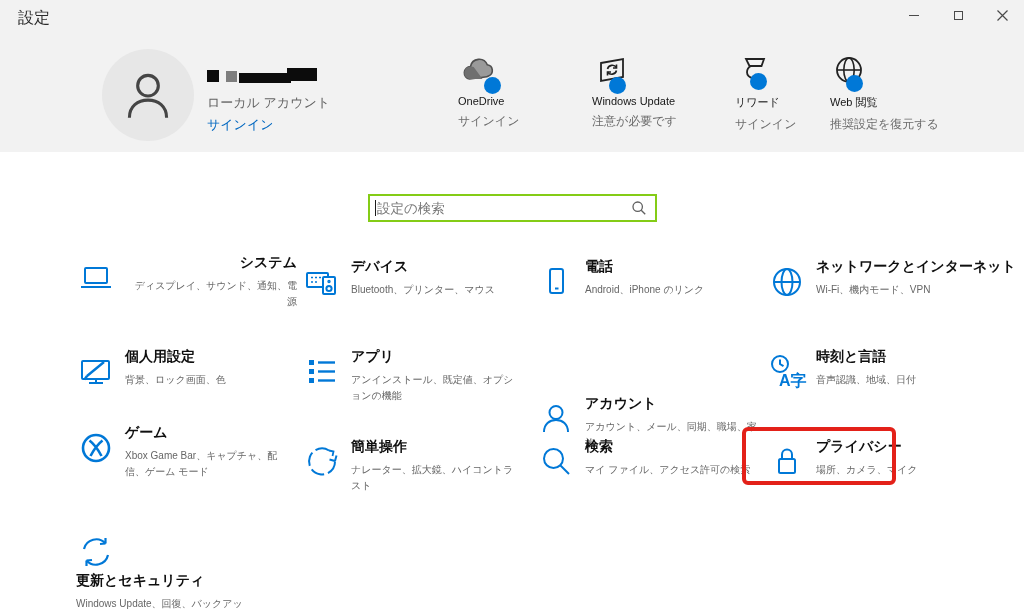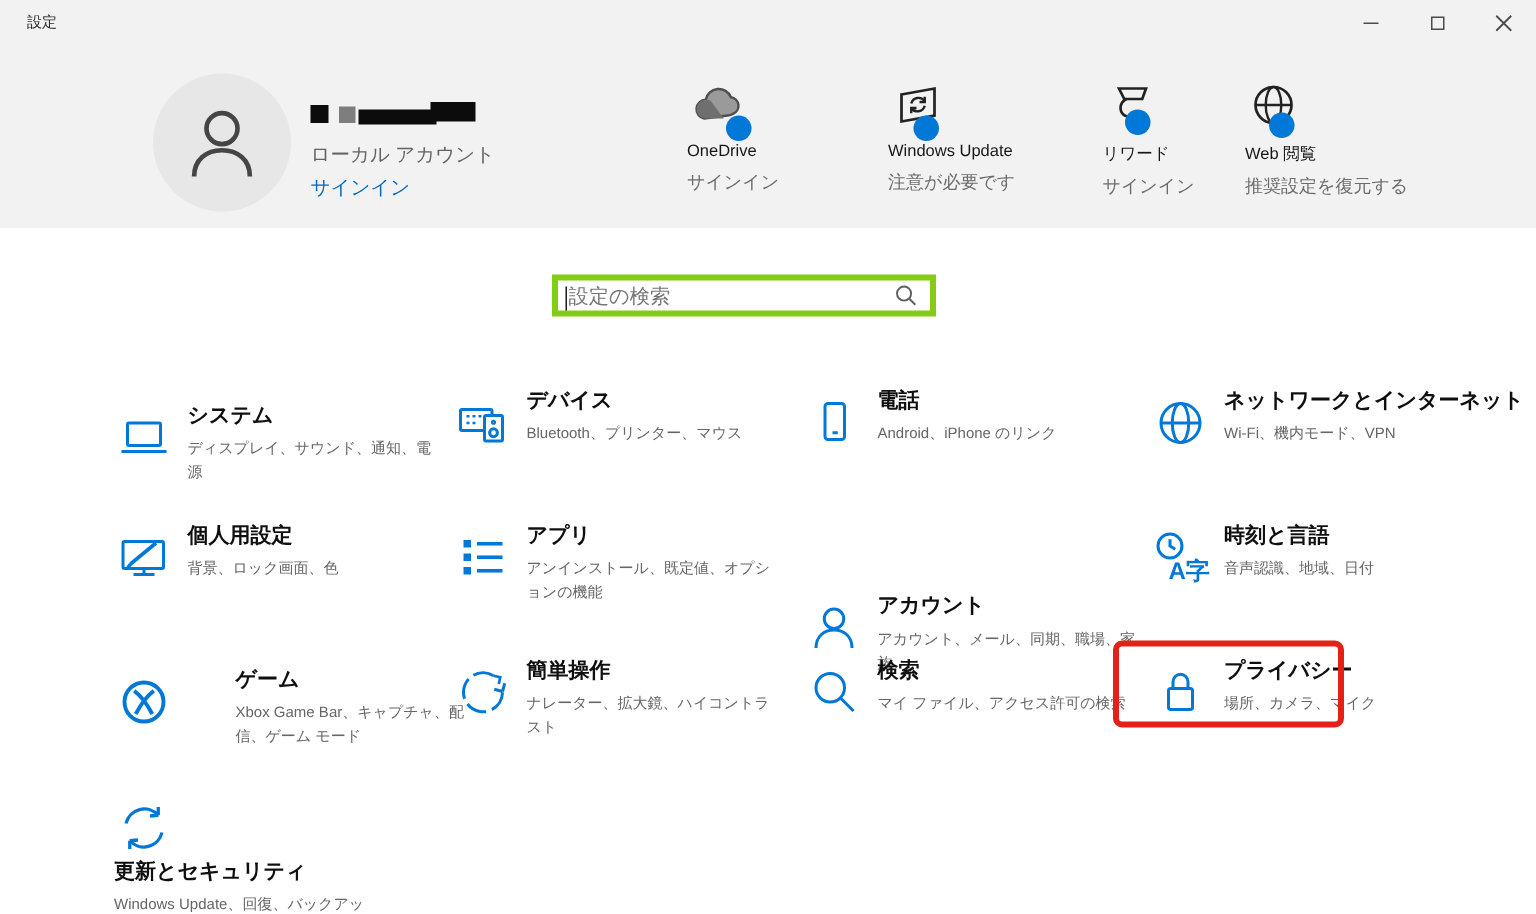--- a/index.html
+++ b/index.html
@@ -5,21 +5,21 @@
   * { margin:0; padding:0; box-sizing:border-box; }
   html,body { width:1024px; height:609px; }
   body {
     position:relative; overflow:hidden; background:#ffffff;
     font-family:"Liberation Sans", sans-serif; color:#1b1b1b;
   }
 
   
   .header-band { position:absolute; left:0; top:0; width:1024px; height:152px; background:#f2f2f2; }
 
-  .titlebar-title { position:absolute; left:18px; top:8px; font-size:10px; color:#2b2b2b; }
+  .titlebar-title { position:absolute; left:18px; top:8px; font-size:16px; color:#2b2b2b; }
 
   .win-controls { position:absolute; right:0; top:0; display:flex; }
   .win-btn { width:44px; height:30px; display:flex; align-items:center; justify-content:center; cursor:pointer; }
   .glyph-min { width:10px; height:1px; background:#4a4a4a; }
   .glyph-max { width:9px; height:9px; border:1px solid #4a4a4a; }
 
   
   .avatar { position:absolute; left:102px; top:49px; width:92px; height:92px; border-radius:50%;
             background:#e7e7e7; display:flex; align-items:center; justify-content:center; }
   .user-name-redacted { position:absolute; left:207px; top:68px; height:18px; display:flex; align-items:flex-start; }
@@ -33,22 +33,22 @@
 
   
   .quick-item { position:absolute; top:52px; width:150px; cursor:pointer; }
   .qi-iconwrap { position:relative; width:40px; height:40px; margin-bottom:3px; }
   .qi-badge { position:absolute; width:17px; height:17px; border-radius:50%; background:#0078d7;
               right:-3px; bottom:-2px; }
   .qi-label { font-size:11px; color:#161616; margin-top:2px; }
   .qi-status { font-size:12px; color:#6b6b6b; margin-top:6px; }
 
   
-  .search-wrap { position:absolute; left:368px; top:183px; width:256px; height:28px;
-                 border:4px solid #84cc16; background:#fff; display:flex; align-items:center; }
+  .search-wrap { position:absolute; left:368px; top:194px; width:289px; height:28px;
+                 border:2px solid #84cc16; background:#fff; display:flex; align-items:center; }
   .search-input { flex:1; border:none; outline:none; background:transparent; font-size:13.5px;
                   padding-left:7px; color:#333; font-family:inherit; }
   .search-input::placeholder { color:#767676; opacity:1; }
   .search-caret { position:absolute; left:5px; top:4px; width:1px; height:16px; background:#1a1a1a; }
   .search-glyph { margin-right:9px; flex:0 0 auto; }
 
   
   .tile { position:absolute; display:flex; cursor:pointer; }
   .tile-icon { flex:0 0 40px; width:40px; height:40px; margin-right:9px; margin-top:4px; }
   .tile-title { font-size:14px; font-weight:600; color:#0f0f0f; white-space:nowrap; }
@@ -146,21 +146,21 @@
 
 <div class="search-wrap">
   <div class="search-caret"></div>
   <input class="search-input" type="text" placeholder="設定の検索" style="">
   <svg class="search-glyph" width="14" height="14" viewBox="0 0 14 14">
     <circle cx="5.7" cy="5.7" r="4.7" fill="none" stroke="#5f5f5f" stroke-width="1.3"></circle>
     <path d="M9.2 9.2 L13.2 13.2" stroke="#5f5f5f" stroke-width="1.3"></path>
   </svg>
 </div>
 
-<div class="tile" style="left:76px; top:268px;">
+<div class="tile" style="left:76px; top:254px;text-align:right;">
   <div class="tile-icon">
     <svg width="40" height="40" viewBox="0 0 40 40" fill="none" stroke="#0078d7" stroke-width="2">
       <rect x="9" y="10" width="22" height="15" rx="1"></rect>
         <path d="M5 29 H35"></path>
     </svg>
   </div>
   <div class="tile-text">
       <div class="tile-title">システム</div>
   <div class="tile-subtitle">ディスプレイ、サウンド、通知、電源</div>
     </div>
@@ -260,21 +260,21 @@
         <path d="M13 7.5 V12 l3.5 2.2"></path>
       <text x="12" y="34" font-size="16" font-weight="bold" fill="#0078d7" stroke="none" font-family="inherit">A字</text>
     </svg>
   </div>
   <div class="tile-text">
       <div class="tile-title">時刻と言語</div>
   <div class="tile-subtitle">音声認識、地域、日付</div>
     </div>
 </div>
 
-<div class="tile" style="left:76px; top:444px;gap:32px;">
+<div class="tile" style="left:76px; top:424px;">
   <div class="tile-icon">
     <svg width="40" height="40" viewBox="0 0 40 40" fill="none" stroke="#0078d7" stroke-width="2.6">
       <circle cx="20" cy="20" r="13"></circle>
       <path d="M13.5 12.5 c4.5 3.5 8.5 8.8 12 15.5 M26.5 12.5 c-4.5 3.5-8.5 8.8-12 15.5"></path>
     </svg>
   </div>
   <div class="tile-text">
       <div class="tile-title">ゲーム</div>
   <div class="tile-subtitle">Xbox Game Bar、キャプチャ、配信、ゲーム モード</div>
     </div>

